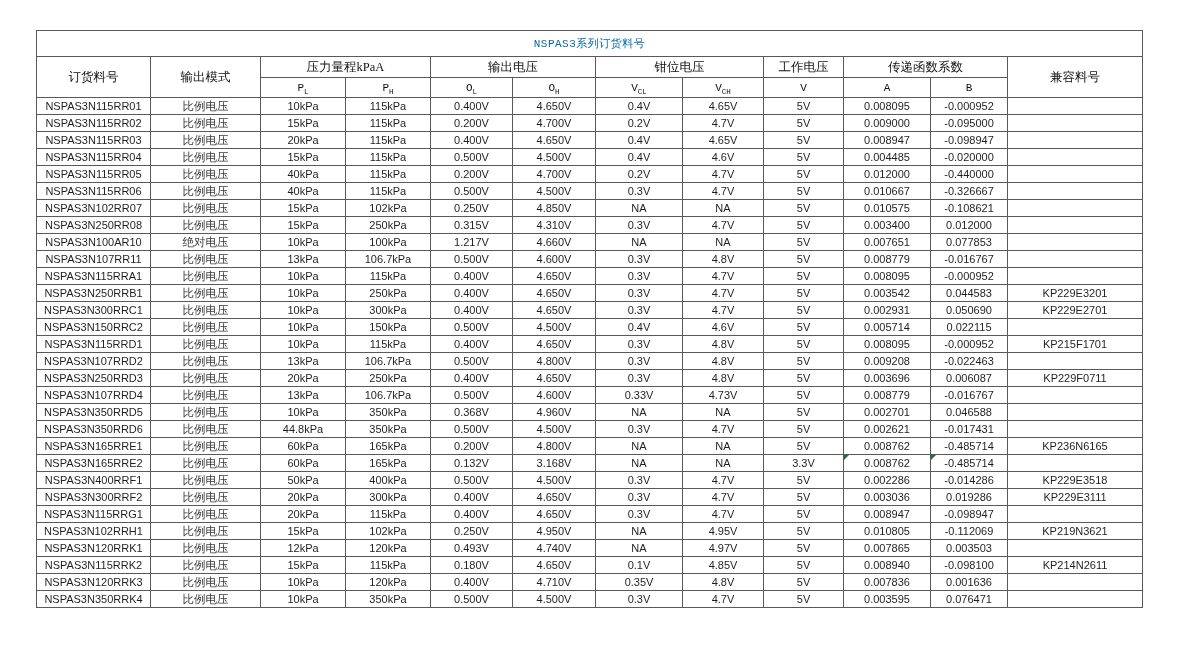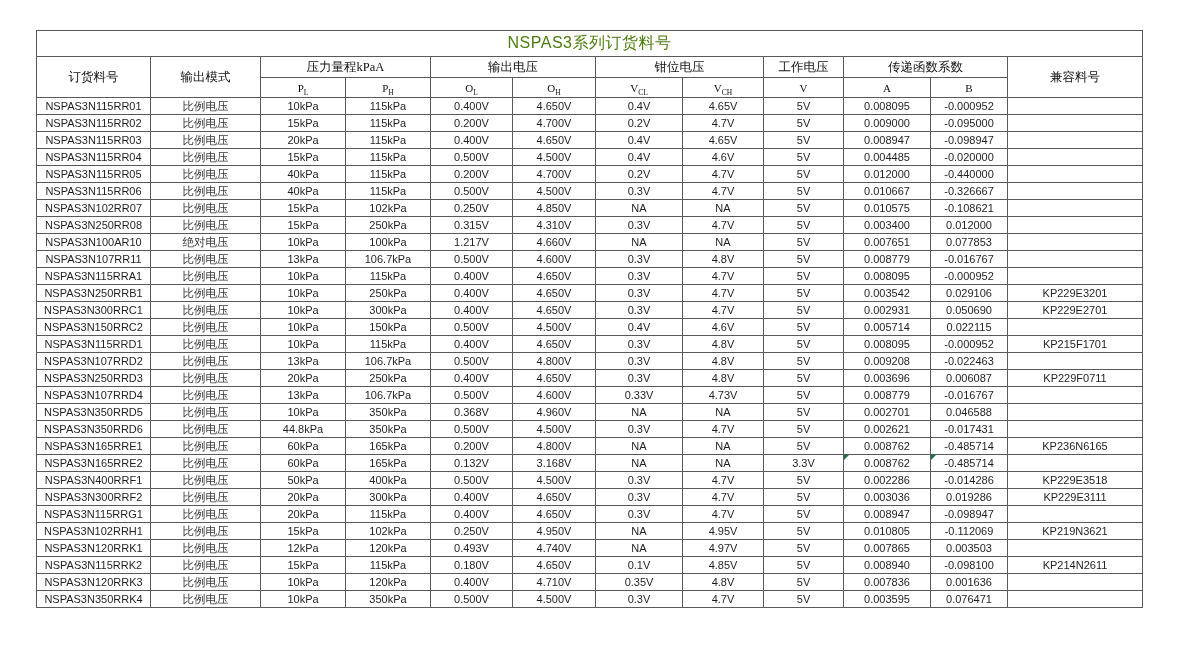--- a/index.html
+++ b/index.html
@@ -27,34 +27,34 @@
     text-align:center;
     vertical-align:middle;
     padding:0 2px;
     overflow:hidden;
     white-space:nowrap;
     font-weight:normal;
     box-sizing:border-box;
   }
   tr.title-row th{
     height:26px;
-    font-family:Liberation Sans, sans-serif;
-    font-size:16px;
-    color:#4d7c0f;
+    font-family:Liberation Mono, monospace;
+    font-size:11px;
+    color:#0369a1;
     letter-spacing:0.5px;
   }
   tr.header-group th{
     height:21px;
     font-family:"Liberation Serif","DejaVu Serif",serif;
     font-size:12.5px;
     color:#111;
   }
   tr.header-sub th{
     height:20px;
-    font-family:Liberation Serif, serif;
+    font-family:Liberation Mono, monospace;
     font-size:11px;
     color:#111;
   }
   tr.header-sub sub{
     font-size:7.5px;
     line-height:0;
   }
   tbody td{
     height:17px;
     font-size:11px;
@@ -279,21 +279,21 @@
           <td>NSPAS3N250RRB1</td>
           <td class="zh">比例电压</td>
           <td>10kPa</td>
           <td>250kPa</td>
           <td>0.400V</td>
           <td>4.650V</td>
           <td>0.3V</td>
           <td>4.7V</td>
           <td>5V</td>
           <td>0.003542</td>
-          <td>0.029106</td>
+          <td>0.044583</td>
           <td>KP229E3201</td>
         </tr>
         <tr>
           <td>NSPAS3N300RRC1</td>
           <td class="zh">比例电压</td>
           <td>10kPa</td>
           <td>300kPa</td>
           <td>0.400V</td>
           <td>4.650V</td>
           <td>0.3V</td>

